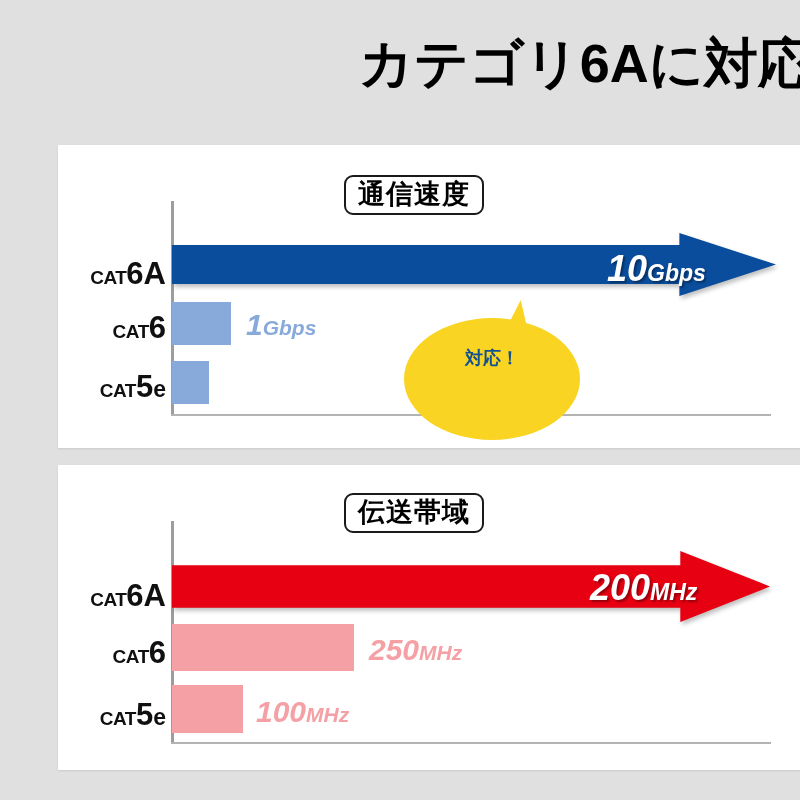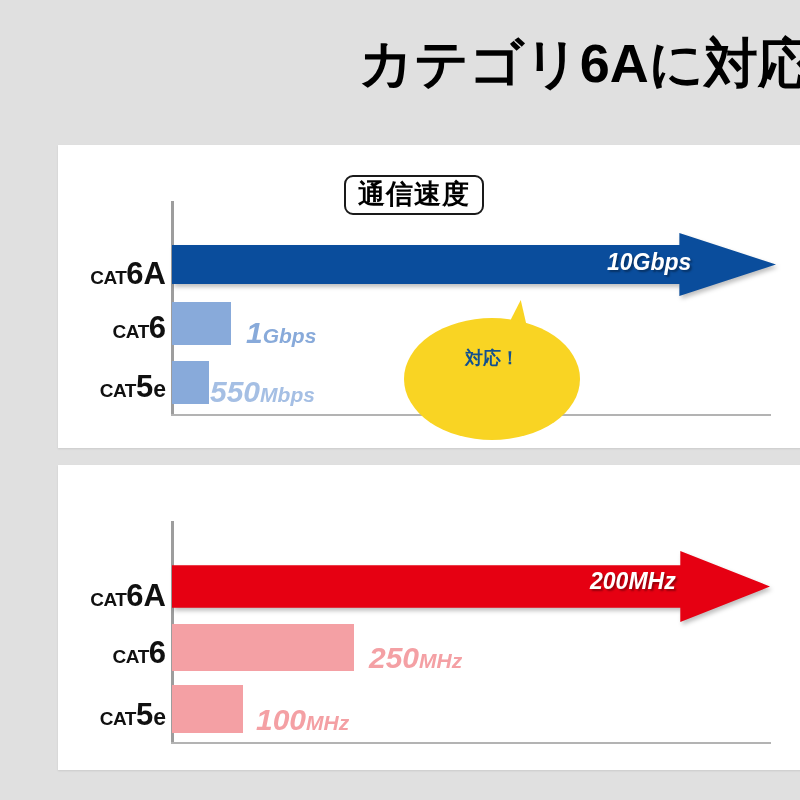--- a/index.html
+++ b/index.html
@@ -95,35 +95,34 @@
     width: 100%;
     height: 100%;
   }
 
   .value-text {
     position: absolute;
     white-space: nowrap;
     font-style: italic;
     font-weight: bold;
     line-height: 1;
-    margin-top: 8px;
   }
   .value-text .num { font-size: 30px; }
   .value-text .unit { font-size: 21px; }
 
   .arrow-value {
     position: absolute;
     white-space: nowrap;
     font-style: italic;
     font-weight: bold;
     color: #ffffff;
     line-height: 1;
     text-shadow: 2px 2px 2px rgba(0,0,0,0.35);
   }
-  .arrow-value .num { font-size: 23px; }
+  .arrow-value .num { font-size: 36px; }
   .arrow-value .unit { font-size: 23px; }
 
   
   .chart-badge {
     position: absolute;
     border: 2px solid #1a1a1a;
     border-radius: 9px;
     background: #ffffff;
     color: #000000;
     font-size: 27px;
@@ -202,41 +201,39 @@
     </div>
     <div class="bar" style="left:114px; top:157px; width:59px; height:43px; background:#88aada;"></div>
     <div class="value-text" style="left:188px; top:165px; color:#88aada;">
       <span class="num">1</span><span class="unit">Gbps</span>
     </div>
 
     <div class="cat-label" style="width:105px; left:3px; top:226px;">
       <span class="cat-small">CAT</span><span class="cat-big">5</span><span class="cat-mid">e</span>
     </div>
     <div class="bar" style="left:114px; top:216px; width:37px; height:43px; background:#88aada;"></div>
-    <div class="value-text" style="left:152px; top:224px; color:#a5bfe4;">
-      <span class="num">550</span><span class="unit">Mbps</span>
-    </div>
 
   </div>
 </div>
 
 <div id="callout">
   <div id="callout-tail"></div>
   <div id="callout-ellipse"></div>
   <div id="callout-text">
     <span id="callout-line2">対応！</span>
   </div>
 </div>
 
 <div class="panel" id="panel-band">
   <div class="chart-area">
 
     <div class="axis-v" style="left:113px; top:56px; height:222px;"></div>
     <div class="axis-h" style="left:113px; top:277px; width:600px;"></div>
 
+    <div class="chart-badge" style="left:286px; top:28px;">伝送帯域</div>
 
     <div class="cat-label" style="width:105px; left:3px; top:115px;">
       <span class="cat-small">CAT</span><span class="cat-big">6</span><span class="cat-big">A</span>
     </div>
     <div class="arrow-bar" style="left:114px; top:86px; width:598px; height:71px;">
       <div class="arrow-shape" style="background:#e60012; clip-path: polygon(0% 20%, 85% 20%, 85% 0%, 100% 50%, 85% 100%, 85% 80%, 0% 80%);"></div>
     </div>
     <div class="arrow-value" style="left:532px; top:105px;">
       <span class="num">200</span><span class="unit">MHz</span>
     </div>

